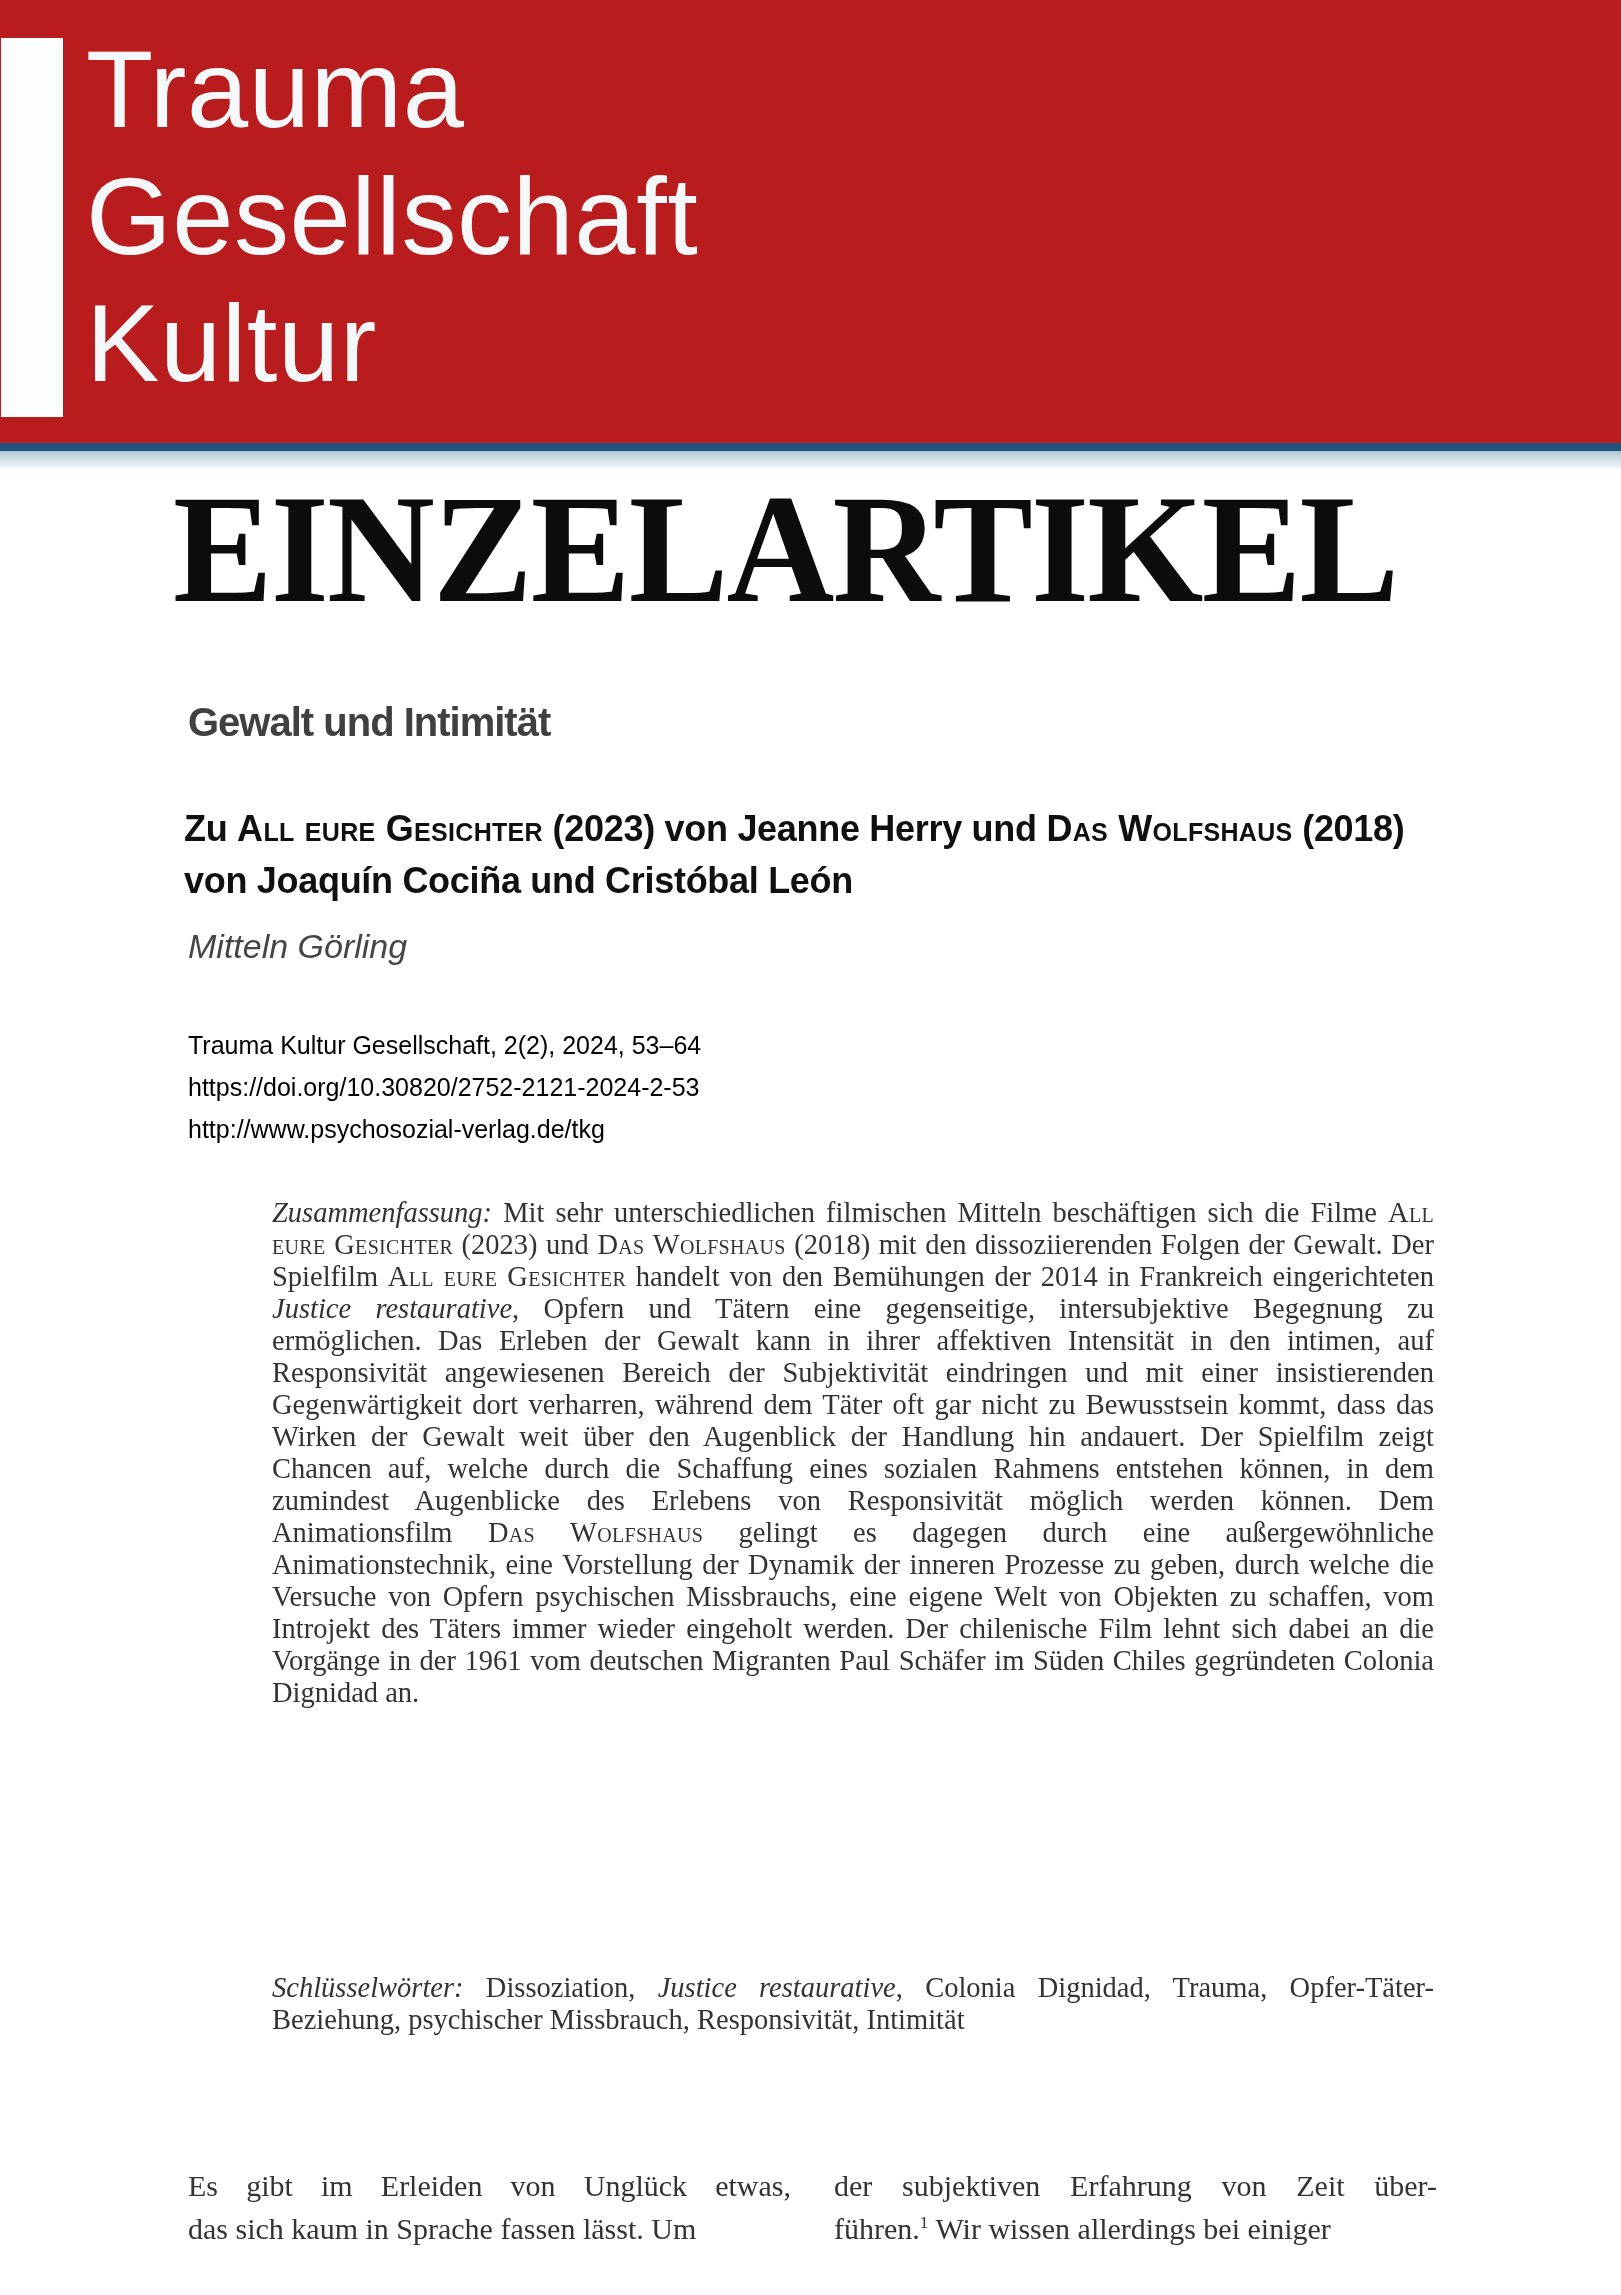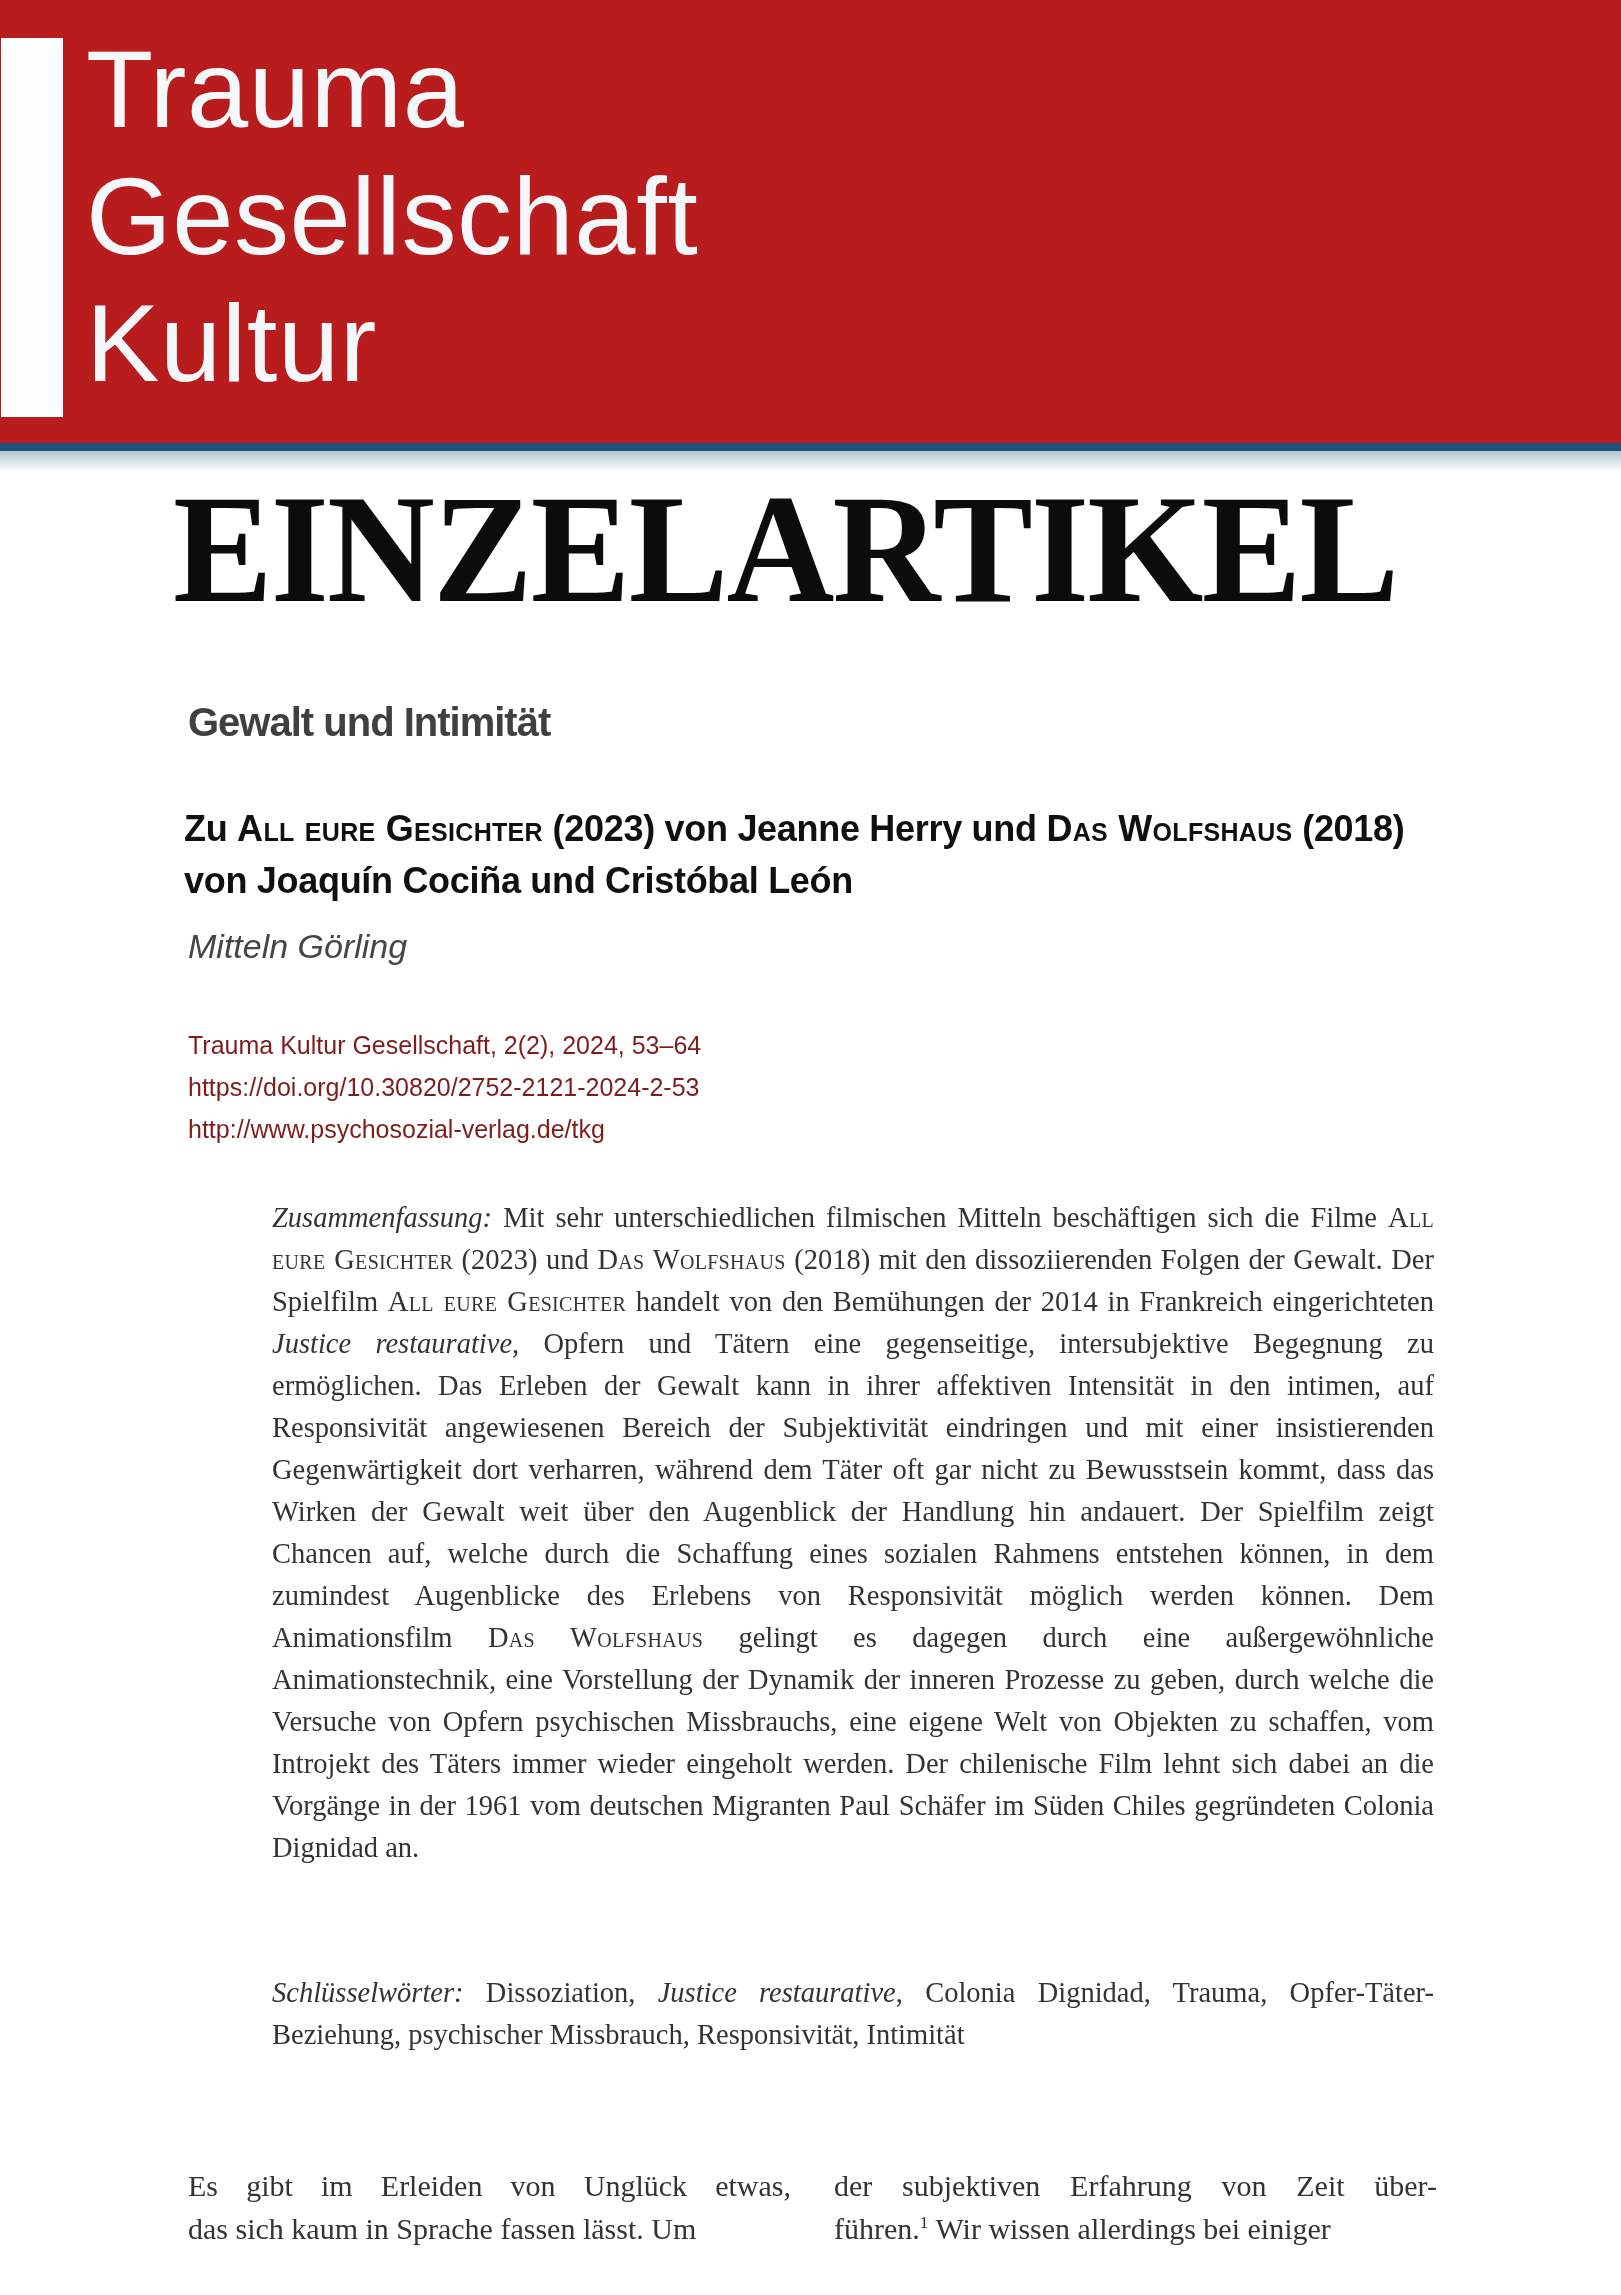--- a/index.html
+++ b/index.html
@@ -99,34 +99,34 @@
     color: #454545;
     line-height: 1.2;
   }
 
   
   .citation {
     position: absolute;
     left: 188px; top: 1024px;
     font-size: 25px;
     line-height: 42px;
-    color: #7f1d1d;
+    color: #000000;
     letter-spacing: 0;
   }
   .citation-line { white-space: nowrap; }
 
   
   .abstract, .keywords {
     position: absolute;
     left: 272px;
     width: 1162px;
     margin: 0;
     font-family: "Liberation Serif", serif;
     font-size: 28.5px;
-    line-height: 42px;
+    line-height: 32px;
     text-align: justify;
     color: #333333;
   }
   .abstract { top: 1197px; }
   .keywords { top: 1972px; }
 
   
   .columns {
     position: absolute;
     left: 188px; top: 2164px;

